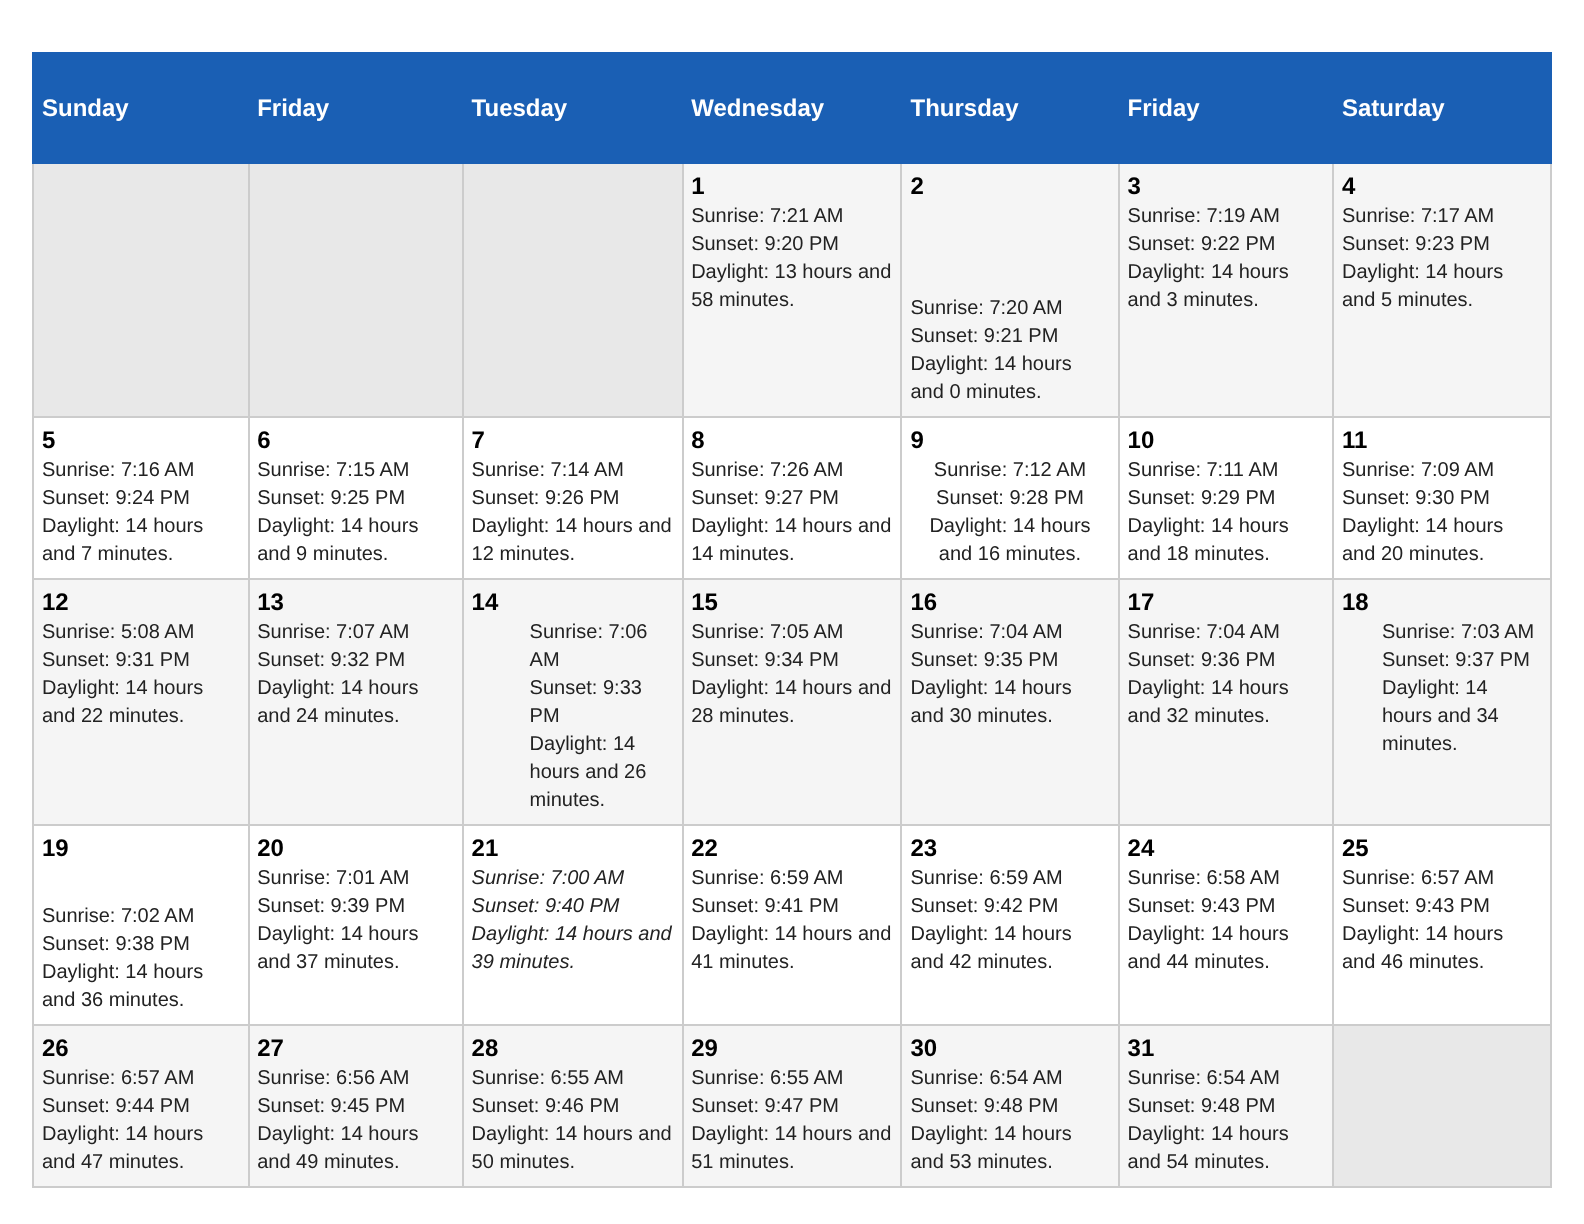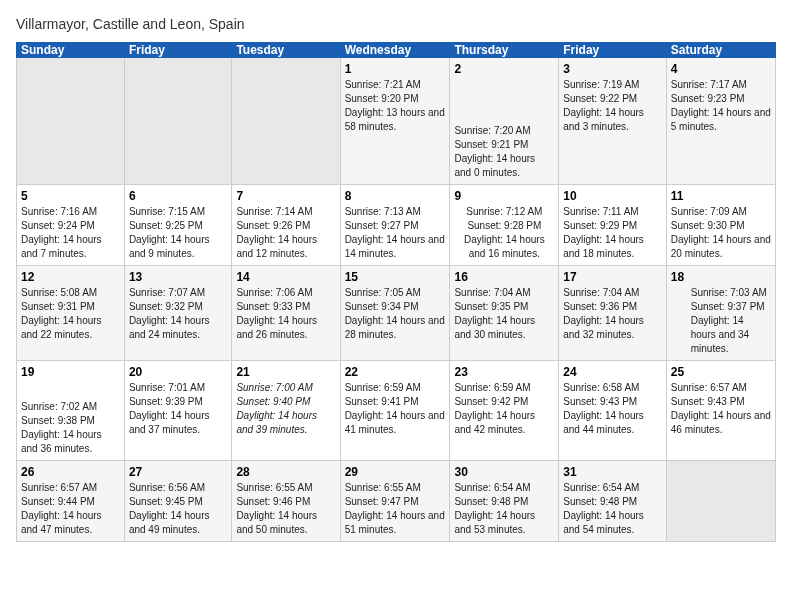--- a/index.html
+++ b/index.html
@@ -48,21 +48,21 @@
       color: #333;
     }
     table {
       width: 100%;
       border-collapse: collapse;
       font-size: 11px;
     }
     thead tr th {
       background-color: #1a5fb4;
       color: #fff;
-      padding: 0 4px;
+      padding: 20px 4px;
       text-align: left;
       font-size: 12px;
       font-weight: bold;
       border: 1px solid #1a5fb4;
     }
     tbody tr td {
       border: 1px solid #ccc;
       padding: 4px;
       vertical-align: top;
       width: 113px;
@@ -87,21 +87,20 @@
     }
     .empty-cell {
       background-color: #e8e8e8 !important;
     }
   </style>
 </head>
 <body>
 
 <div class="header-area">
   <div class="title-area">
-    <div class="subtitle">Villarmayor, Castille and Leon, Spain</div>
   </div>
 </div>
 
 <table>
   <thead>
     <tr id="thead-row">
         <th>Sunday</th>
         <th>Friday</th>
         <th>Tuesday</th>
         <th>Wednesday</th>
@@ -154,21 +153,21 @@
 Daylight: 14 hours and 9 minutes.</div>
         </td>
         <td>
           <div class="day-num">7</div>
           <div class="cell-text" style="white-space: pre-line;">Sunrise: 7:14 AM
 Sunset: 9:26 PM
 Daylight: 14 hours and 12 minutes.</div>
         </td>
         <td>
           <div class="day-num">8</div>
-          <div class="cell-text" style="white-space: pre-line;">Sunrise: 7:13 AM
+          <div class="cell-text" style="white-space: pre-line;">Sunrise: 7:26 AM
 Sunset: 9:27 PM
 Daylight: 14 hours and 14 minutes.</div>
         </td>
         <td>
           <div class="day-num">9</div>
           <div class="cell-text" style="white-space: pre-line; text-align: center;">Sunrise: 7:12 AM
 Sunset: 9:28 PM
 Daylight: 14 hours and 16 minutes.</div>
         </td>
         <td>
@@ -192,21 +191,21 @@
 Daylight: 14 hours and 22 minutes.</div>
         </td>
         <td>
           <div class="day-num">13</div>
           <div class="cell-text" style="white-space: pre-line;">Sunrise: 7:07 AM
 Sunset: 9:32 PM
 Daylight: 14 hours and 24 minutes.</div>
         </td>
         <td>
           <div class="day-num">14</div>
-          <div class="cell-text" style="white-space: pre-line;">Sunrise: 7:06 AM
+          <div class="cell-text" style="white-space: pre-line; margin-left: 29px;">Sunrise: 7:06 AM
 Sunset: 9:33 PM
 Daylight: 14 hours and 26 minutes.</div>
         </td>
         <td>
           <div class="day-num">15</div>
           <div class="cell-text" style="white-space: pre-line;">Sunrise: 7:05 AM
 Sunset: 9:34 PM
 Daylight: 14 hours and 28 minutes.</div>
         </td>
         <td>

